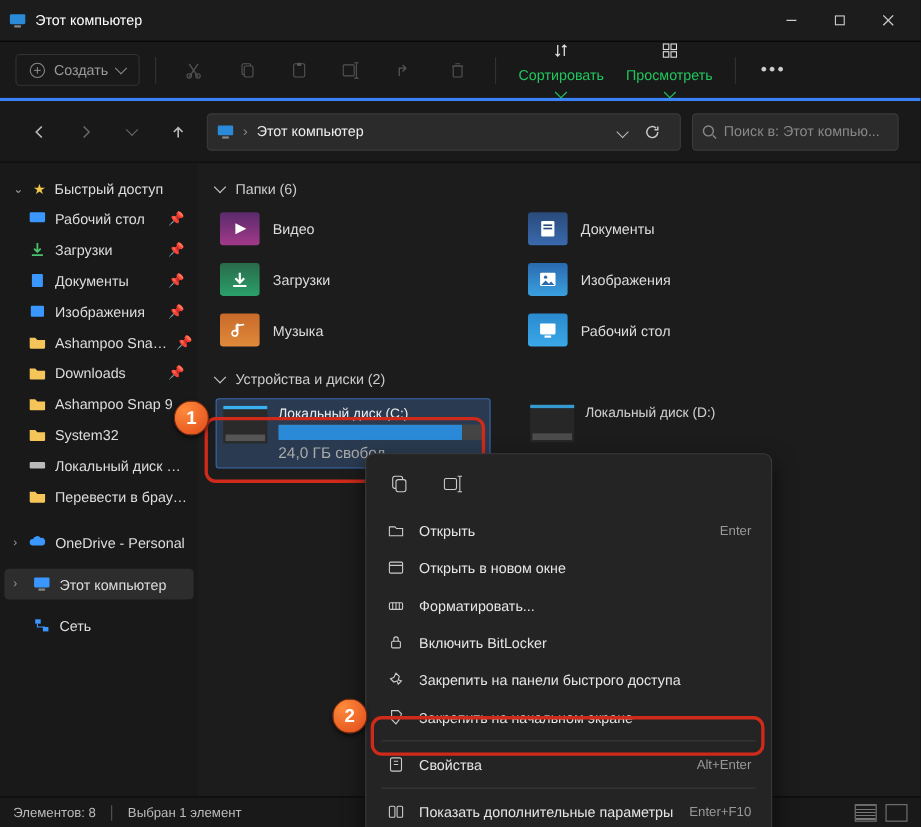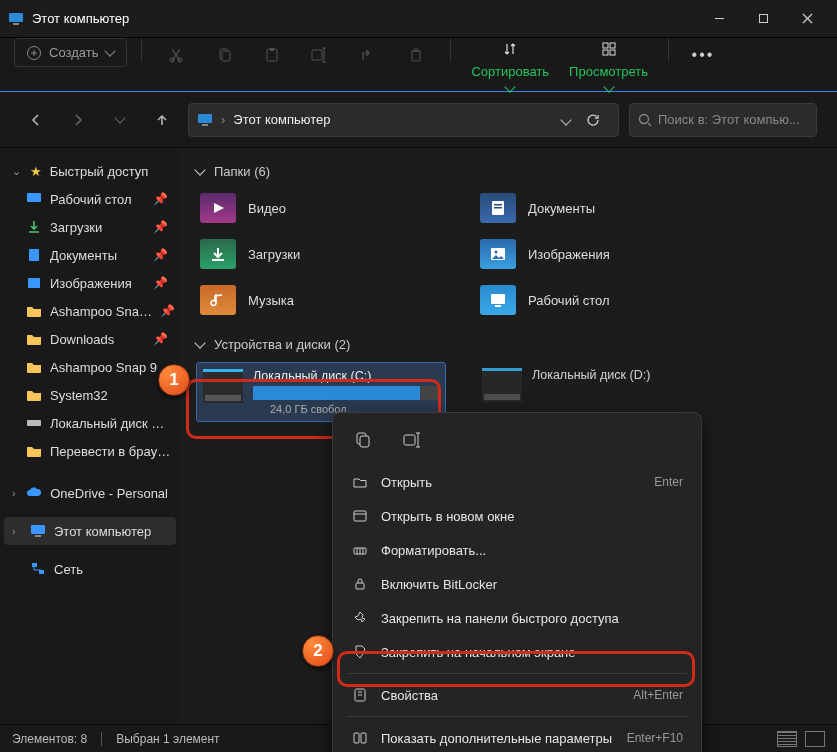--- a/index.html
+++ b/index.html
@@ -25,24 +25,24 @@
   .titlebar .icon-pc { width:16px; height:16px; margin-right:8px; }
   .titlebar .title { color:#fff; font-size:13px; flex:1; }
   .winbtns { display:flex; gap:0; }
   .winbtn { width:44px; height:34px; display:flex; align-items:center; justify-content:center; color:#ccc; }
   .winbtn svg { width:11px; height:11px; }
   
   .toolbar {
     height: 54px;
     background:#191919;
     display:flex;
-    align-items:flex-start;
+    align-items:center;
     padding:0 14px;
     gap:8px;
-    border-bottom:1px solid #3b82f6;
+    border-bottom:3px solid #3b82f6;
   }
   .new-btn {
     display:flex; align-items:center; gap:8px;
     color:#9a9a9a; padding:6px 12px; border-radius:4px;
     border:1px solid #333;
   }
   .new-btn .plus { width:14px; height:14px; border:1px solid #888; border-radius:50%; position:relative; }
   .new-btn .plus::before, .new-btn .plus::after { content:""; position:absolute; background:#888; }
   .new-btn .plus::before { left:3px; right:3px; top:50%; height:1px; transform:translateY(-50%); }
   .new-btn .plus::after { top:3px; bottom:3px; left:50%; width:1px; transform:translateX(-50%); }
@@ -106,21 +106,21 @@
   .drives-row { display:flex; gap:30px; position:relative; }
   .drive {
     width:250px; padding:6px; display:flex; gap:10px;
   }
   .drive .dicon { width:40px; height:34px; background:#2a2a2a; border-top:3px solid #3ab0f0; position:relative; }
   .drive .dicon::after { content:""; position:absolute; left:2px; right:2px; bottom:2px; height:6px; background:#555; }
   .drive-info { flex:1; }
   .drive-name { color:#eee; font-size:12.5px; margin-bottom:3px; }
   .bar { height:14px; background:#444; border-radius:1px; overflow:hidden; }
   .bar .fill { height:100%; background:#2a8ad8; }
-  .drive-sub { color:#aaa; font-size:11px; margin-top:3px;margin-left:17px; }
+  .drive-sub { color:#aaa; font-size:14px; margin-top:3px; }
   .drive.selected { background:#2a3a50; border:1px solid #3a6aae; border-radius:3px; }
   
   .anno-circle {
     position:absolute; width:32px; height:32px; border-radius:50%;
     background:radial-gradient(circle at 30% 25%, #ff8a3a, #e04a1a);
     color:#fff; font-weight:bold; font-size:17px;
     display:flex; align-items:center; justify-content:center;
     box-shadow:0 2px 4px rgba(0,0,0,.6);
     border:1px solid #702a10;
   }

